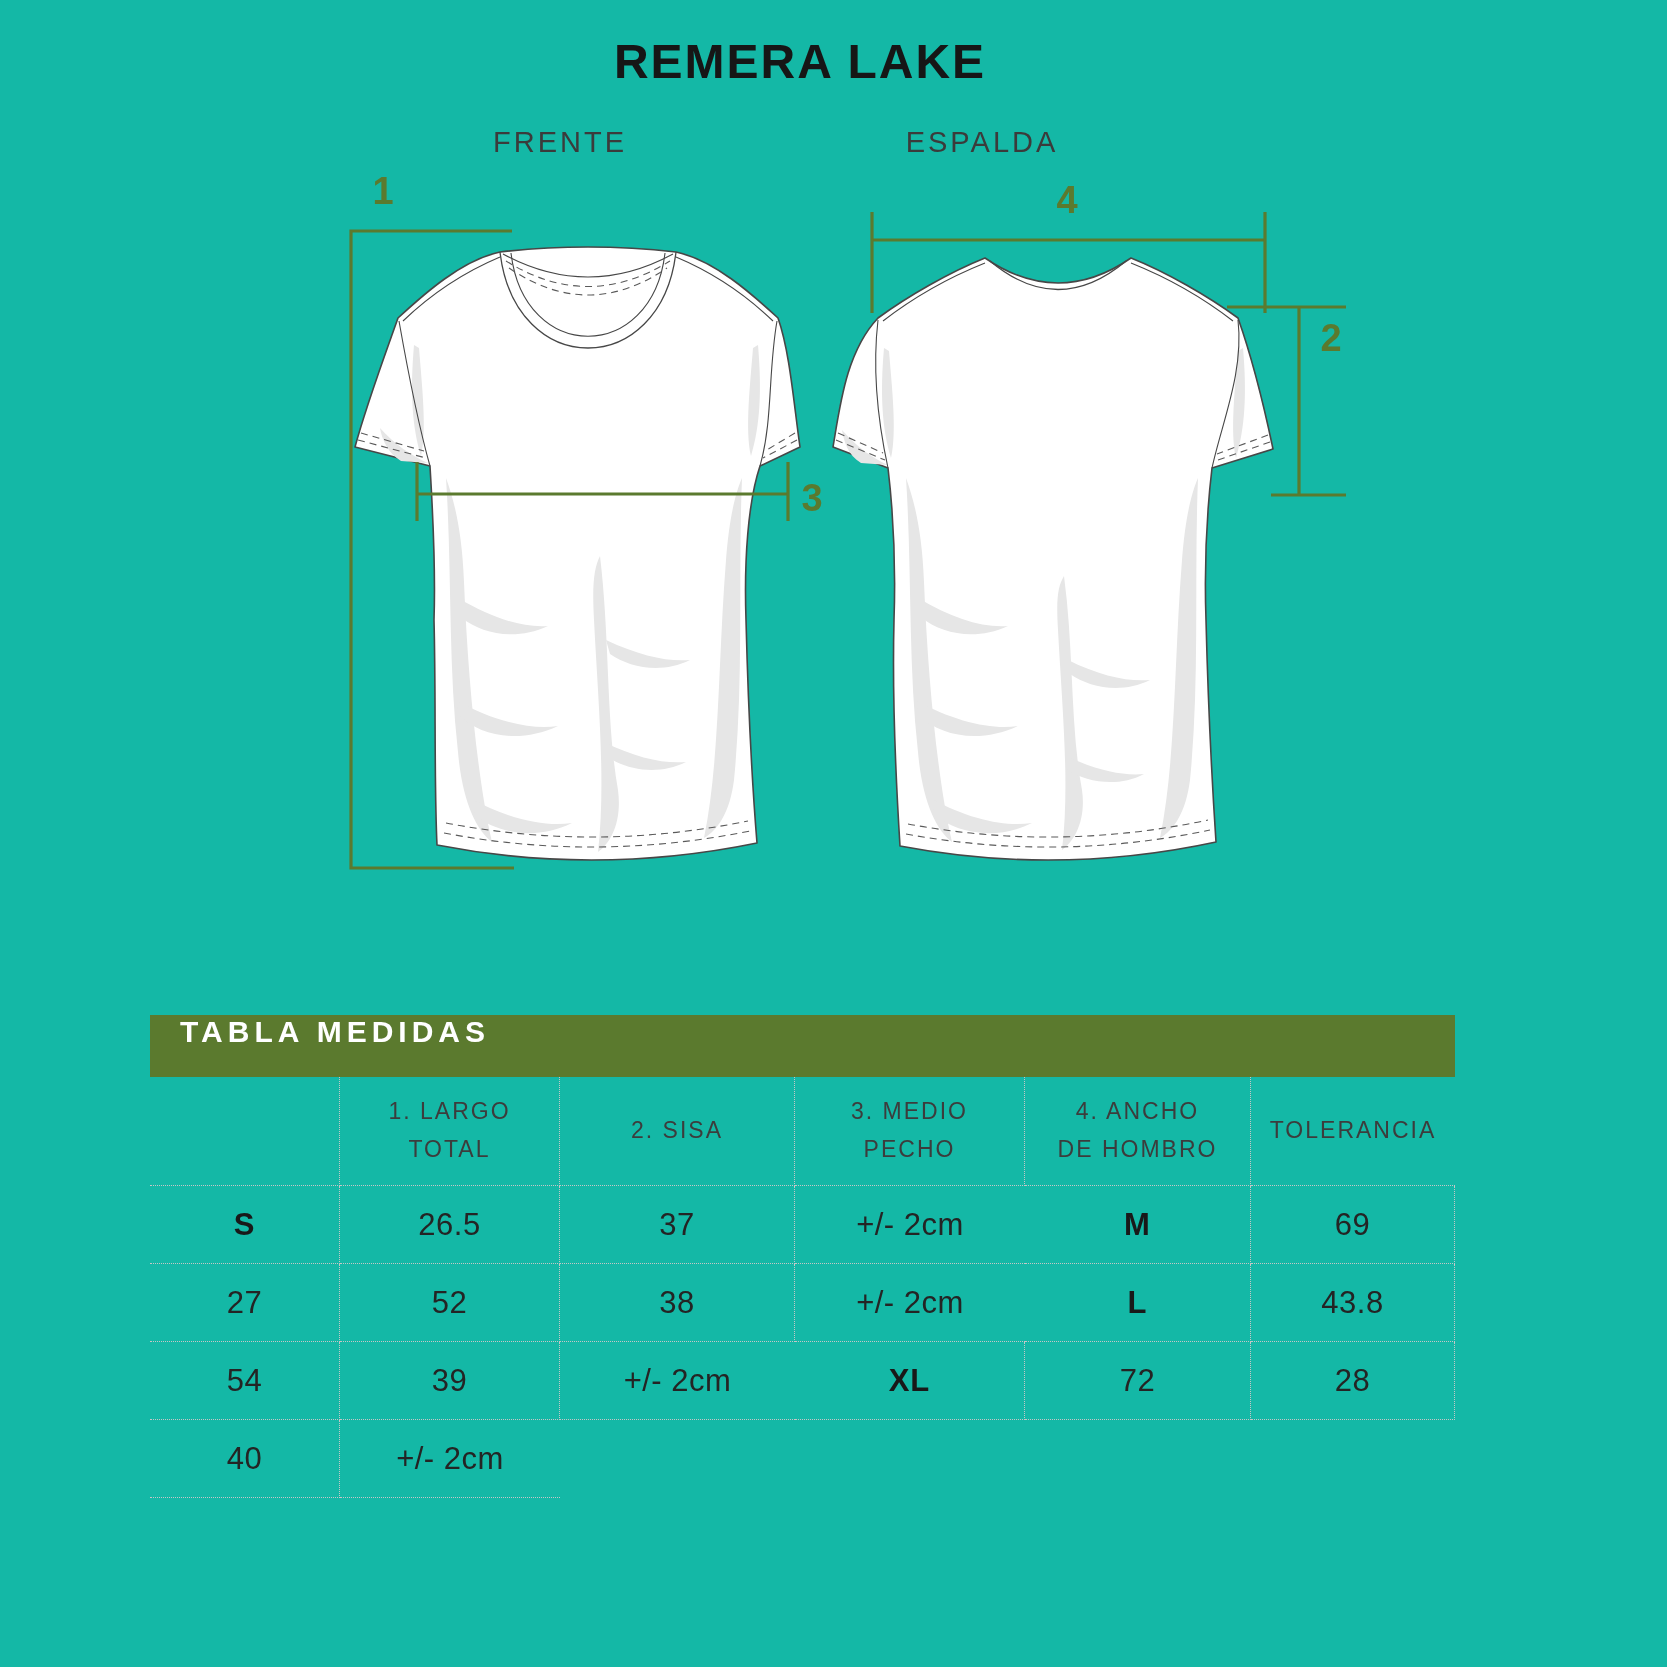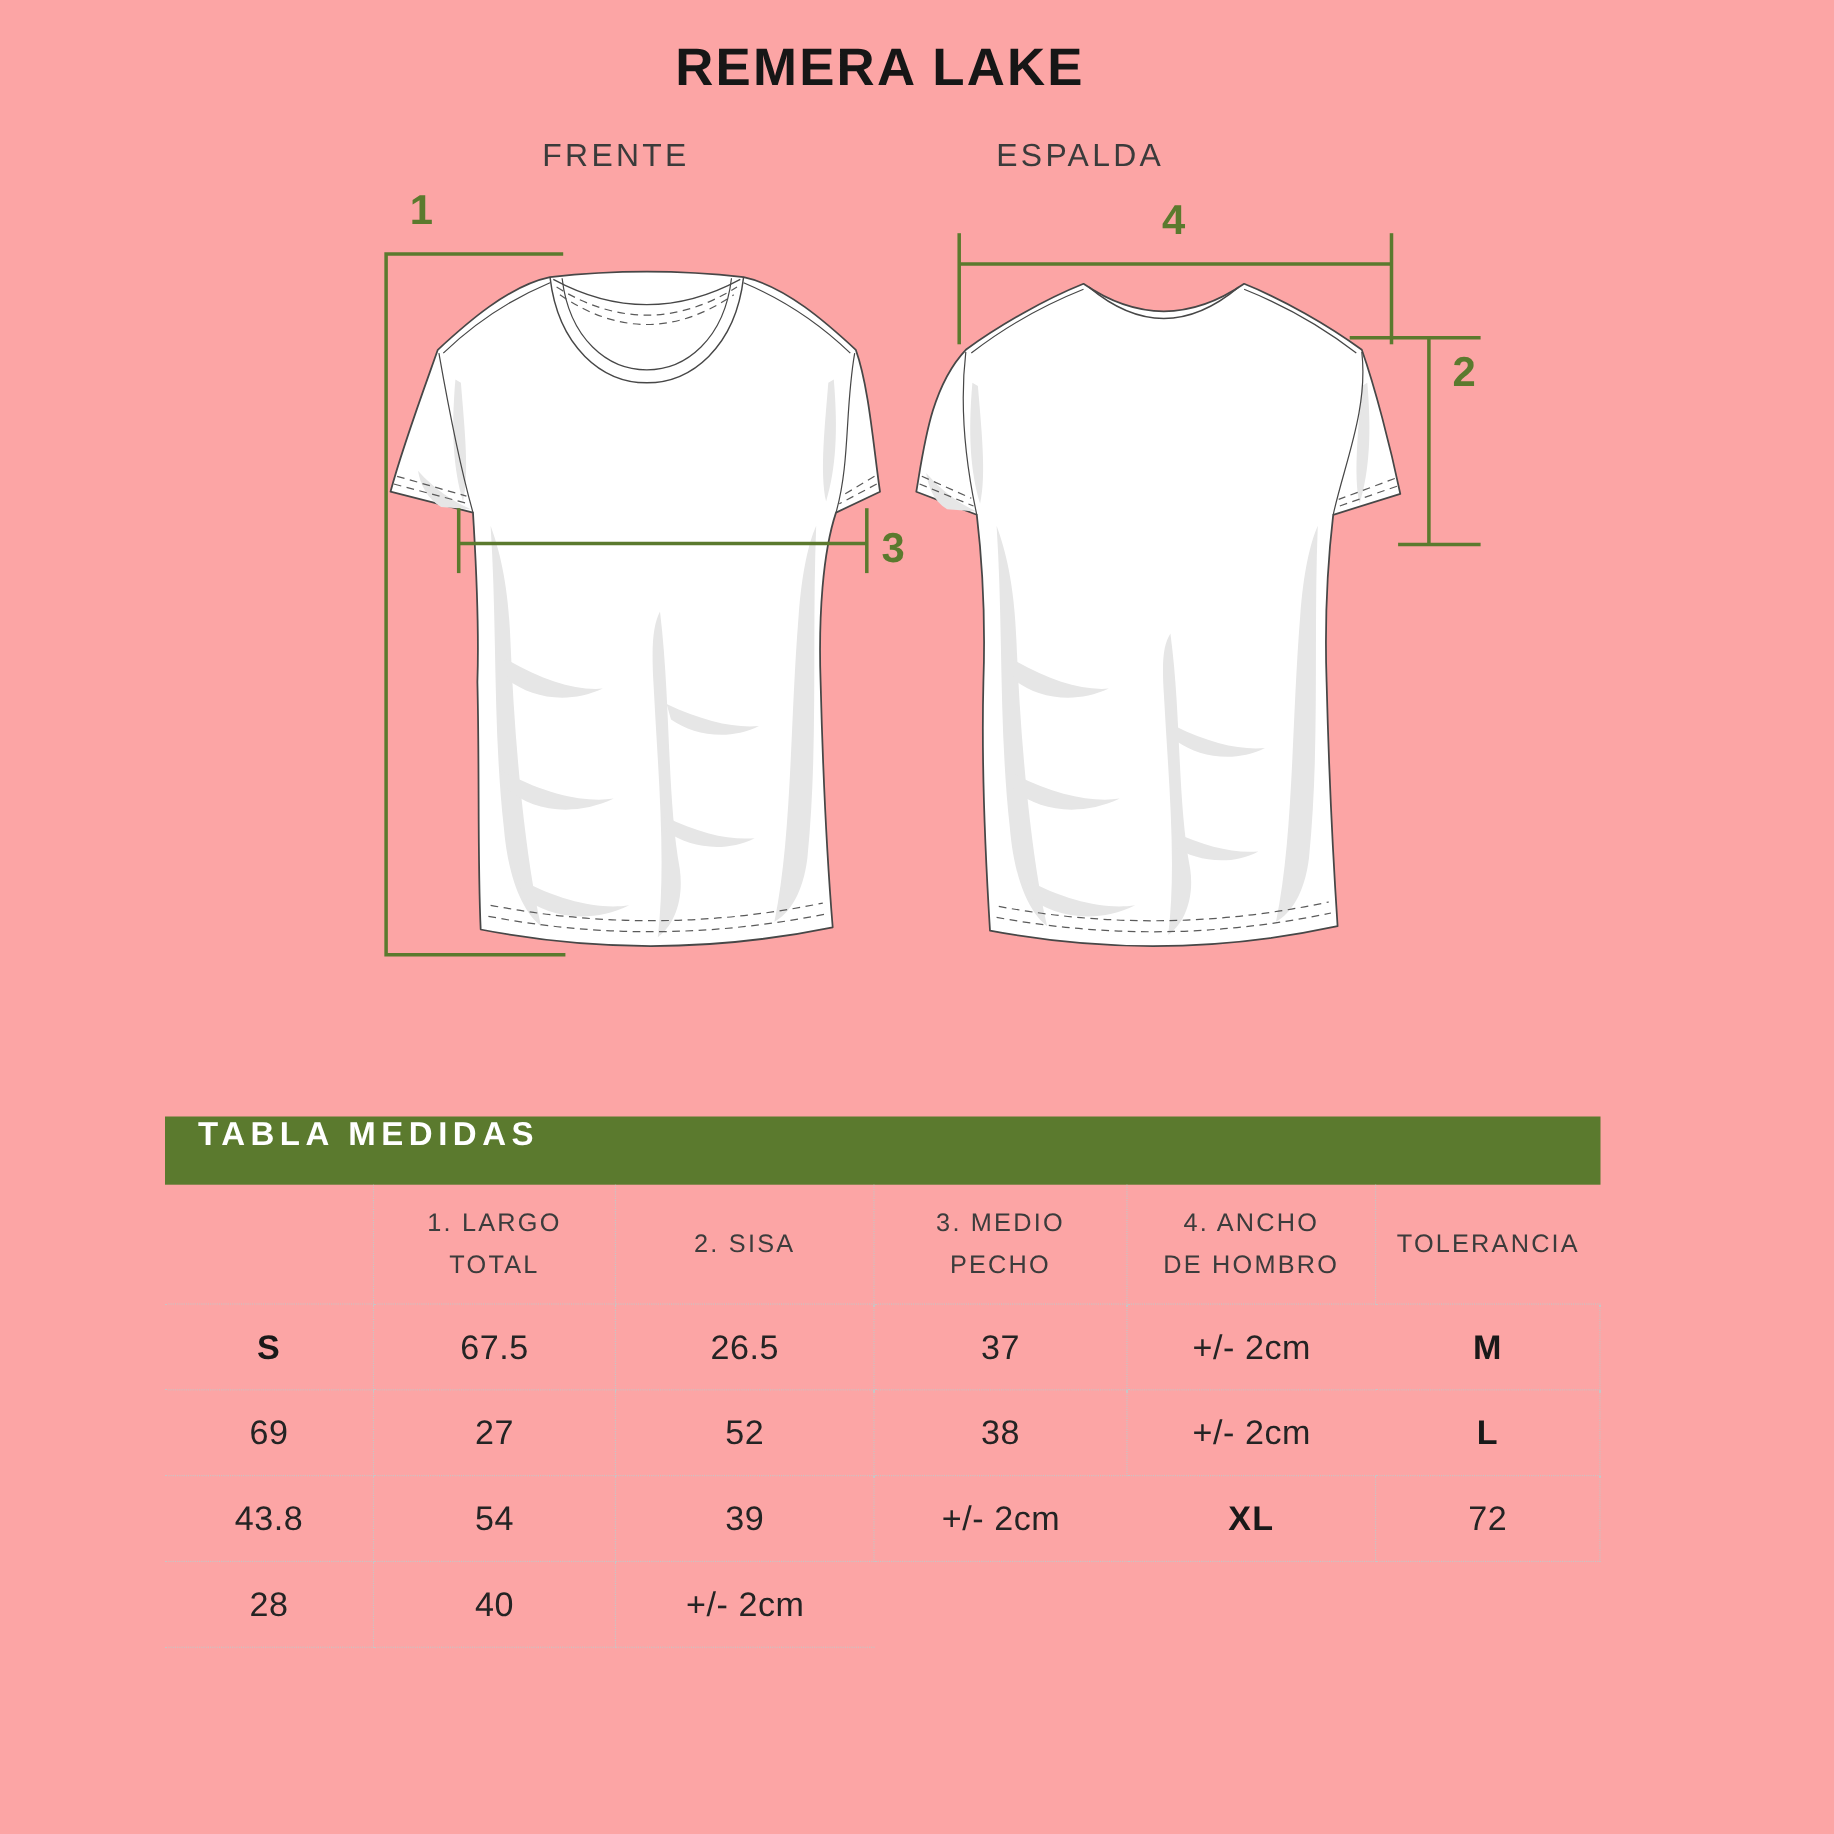--- a/index.html
+++ b/index.html
@@ -1,17 +1,17 @@
 <!DOCTYPE html>
 <html><head>
 <meta charset="utf-8">
 <style>
   html,body{margin:0;padding:0;background:#ffffff;}
   .canvas{
-    position:relative;width:1667px;height:1667px;background:#fca5a5;
+    position:relative;width:1667px;height:1667px;background:#14b8a6;
     font-family:"Liberation Sans",sans-serif;overflow:hidden;
   }
   .page-title{
     position:absolute;top:34px;left:0;width:1600px;text-align:center;
     font-size:48px;font-weight:bold;letter-spacing:2px;color:#161616;
   }
   .view-label{
     position:absolute;top:126px;width:240px;text-align:center;
     font-size:29px;letter-spacing:3px;color:#3b3b3b;
   }
@@ -197,21 +197,20 @@
       <div class="cell head">1. LARGO
 TOTAL</div>
       <div class="cell head">2. SISA</div>
       <div class="cell head">3. MEDIO
 PECHO</div>
       <div class="cell head">4. ANCHO
 DE HOMBRO</div>
       <div class="cell head last-col">TOLERANCIA</div>
 
       <div class="cell data size">S</div>
-      <div class="cell data">67.5</div>
       <div class="cell data">26.5</div>
       <div class="cell data">37</div>
       <div class="cell data last-col">+/- 2cm</div>
 
       <div class="cell data size">M</div>
       <div class="cell data">69</div>
       <div class="cell data">27</div>
       <div class="cell data">52</div>
       <div class="cell data">38</div>
       <div class="cell data last-col">+/- 2cm</div>

